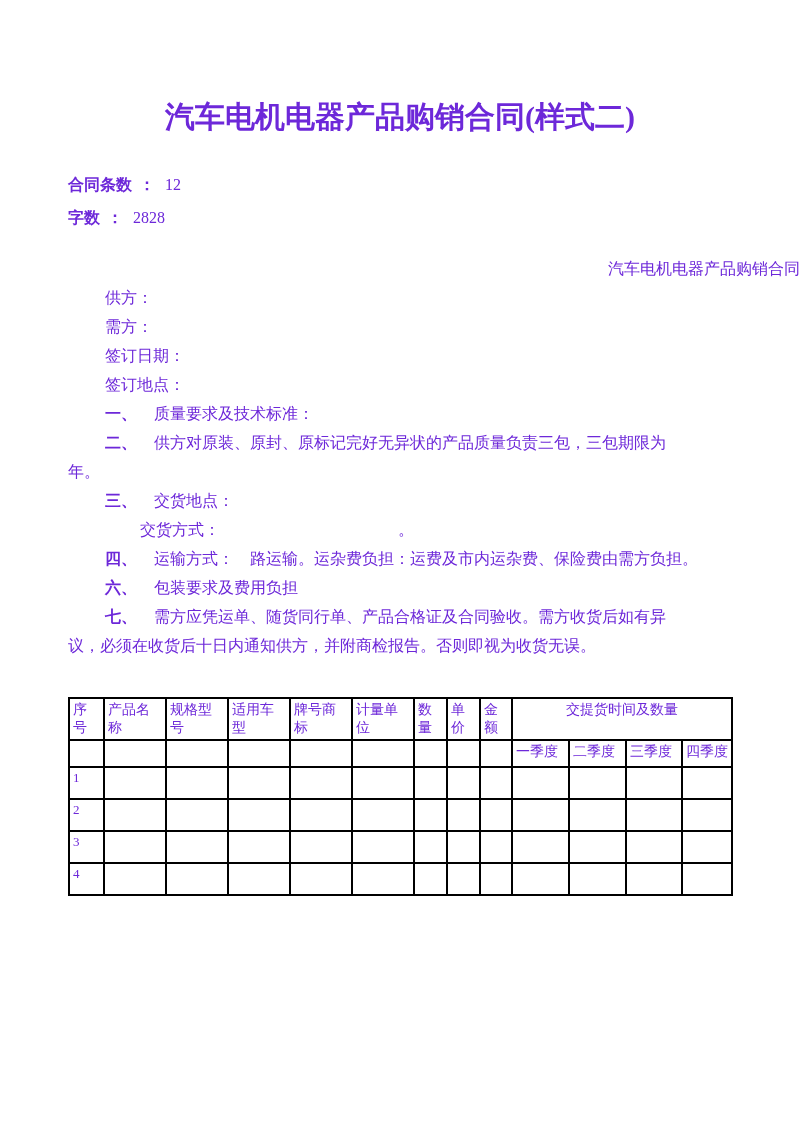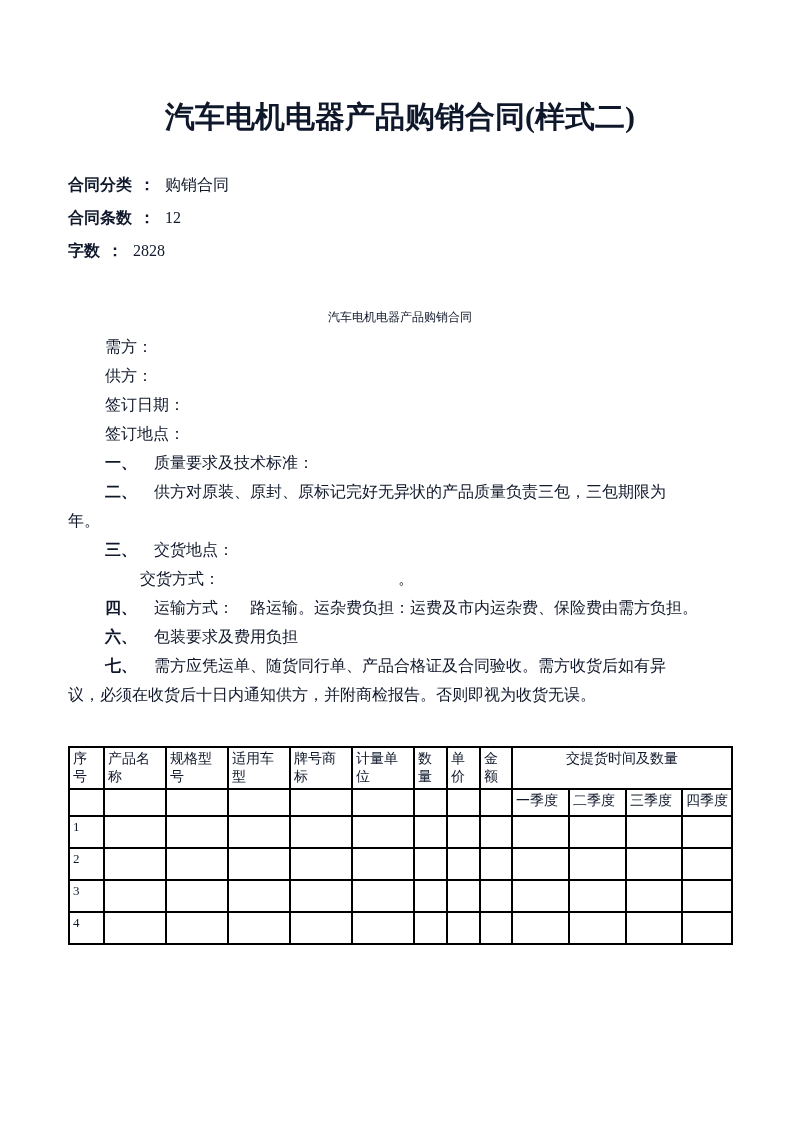--- a/index.html
+++ b/index.html
@@ -1,41 +1,41 @@
 <!DOCTYPE html>
 <html><head>
 <meta charset="utf-8">
 <style>
   html, body { margin: 0; padding: 0; background: #ffffff; }
   .page {
     position: relative;
     width: 800px;
     height: 1132px;
     background: #ffffff;
-    color: #0f172a;
+    color: #6d28d9;
     font-family: "Liberation Serif", "DejaVu Serif", serif;
     overflow: hidden;
   }
   .doc-title {
     margin: 0;
     padding-top: 98px;
     text-align: center;
     font-size: 30px;
     line-height: 38px;
     font-weight: bold;
   }
   .meta { margin: 32px 68px 0 68px; }
   .meta-line { height: 33px; line-height: 33px; font-size: 16px; }
   .meta-label { font-weight: bold; }
   .meta-sep { font-weight: bold; margin: 0 10px 0 7px; }
   .meta-value { font-weight: normal; }
   .subtitle {
-    margin-top: 36px;
-    text-align: center;
-    font-size: 12px;
+    margin-top: 20px;
+    text-align: right;
+    font-size: 16px;
     line-height: 29px;
     font-weight: normal;
   }
   .body-text { margin: 0 60px 0 68px; font-size: 16px; }
   .line { line-height: 29px; min-height: 29px; white-space: nowrap; }
   .para { padding-left: 37px; }
   .item { padding-left: 37px; }
   .item .num { font-weight: bold; margin-right: 17px; }
   .flush { padding-left: 0; }
   .sub { padding-left: 72px; }
@@ -63,35 +63,32 @@
 </style>
 </head>
 <body>
 
 <div class="page">
 
   <h1 class="doc-title">汽车电机电器产品购销合同(样式二)</h1>
 
   <div class="meta">
     <div class="meta-line">
-      <span class="meta-label">合同分类</span><span class="meta-sep">：</span><span class="meta-value">购销合同</span>
-    </div>
-    <div class="meta-line">
       <span class="meta-label">合同条数</span><span class="meta-sep">：</span><span class="meta-value">12</span>
     </div>
     <div class="meta-line">
       <span class="meta-label">字数</span><span class="meta-sep">：</span><span class="meta-value">2828</span>
     </div>
   </div>
 
   <div class="subtitle">汽车电机电器产品购销合同</div>
 
   <div class="body-text">
+    <div class="line para"><span>供方：</span></div>
     <div class="line para"><span>需方：</span></div>
-    <div class="line para"><span>供方：</span></div>
     <div class="line para"><span>签订日期：</span></div>
     <div class="line para"><span>签订地点：</span></div>
 
     <div class="line item"><span class="num">一、</span><span>质量要求及技术标准：</span></div>
     <div class="line item"><span class="num">二、</span><span>供方对原装、原封、原标记完好无异状的产品质量负责三包，三包期限为</span></div>
     <div class="line flush"><span>年。</span></div>
     <div class="line item"><span class="num">三、</span><span>交货地点：</span></div>
     <div class="line sub"><span>交货方式：</span><span class="gap"></span><span>。</span></div>
     <div class="line item"><span class="num">四、</span><span>运输方式：　路运输。运杂费负担：运费及市内运杂费、保险费由需方负担。</span></div>
     <div class="line item"><span class="num">六、</span><span>包装要求及费用负担</span></div>

